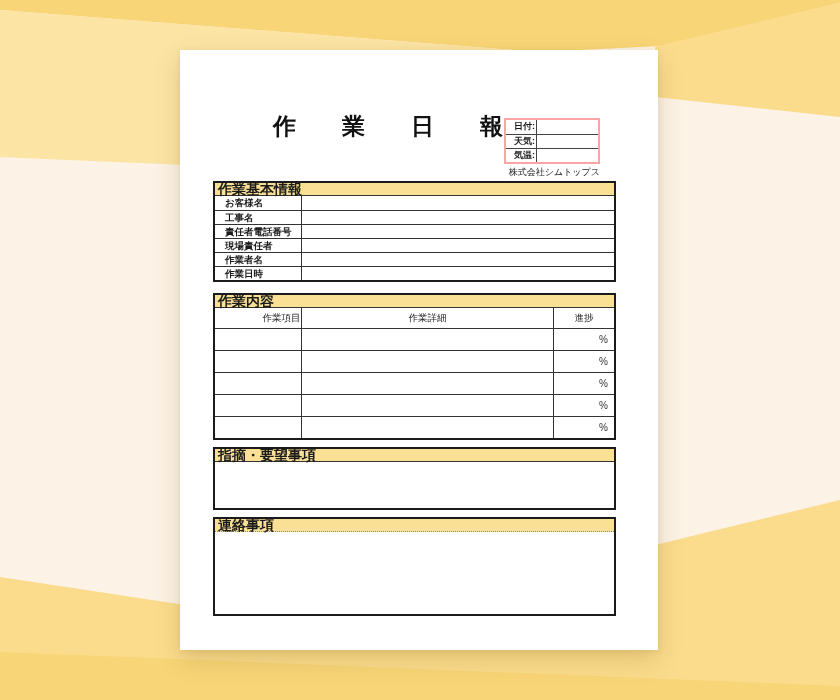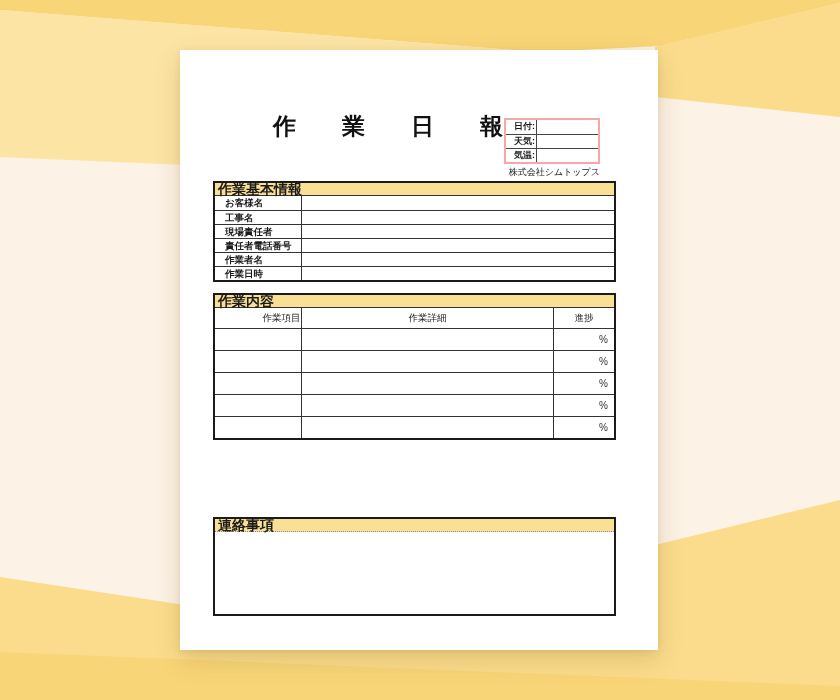--- a/index.html
+++ b/index.html
@@ -101,25 +101,25 @@
       <div class="sec-head">作業基本情報</div>
       <div class="b-row">
         <div class="b-label">お客様名</div>
         <div class="b-value"></div>
       </div>
       <div class="b-row">
         <div class="b-label">工事名</div>
         <div class="b-value"></div>
       </div>
       <div class="b-row">
-        <div class="b-label">現場責任者</div>
+        <div class="b-label">責任者電話番号</div>
         <div class="b-value"></div>
       </div>
       <div class="b-row">
-        <div class="b-label">責任者電話番号</div>
+        <div class="b-label">現場責任者</div>
         <div class="b-value"></div>
       </div>
       <div class="b-row">
         <div class="b-label">作業者名</div>
         <div class="b-value"></div>
       </div>
       <div class="b-row">
         <div class="b-label">作業日時</div>
         <div class="b-value"></div>
       </div>
@@ -152,20 +152,24 @@
         <div class="wc wc-detail"></div>
         <div class="wc wc-prog">%</div>
       </div>
       <div class="w-row w-data">
         <div class="wc wc-item"></div>
         <div class="wc wc-detail"></div>
         <div class="wc wc-prog">%</div>
       </div>
     </div>
 
+    <div class="section sec-remarks">
+      <div class="sec-head">指摘・要望事項</div>
+      <div class="free-body"></div>
+    </div>
 
     <div class="section sec-notes">
       <div class="sec-head">連絡事項</div>
       <div class="free-body"></div>
     </div>
 
   </div>
 </div>
 
 </body></html>

